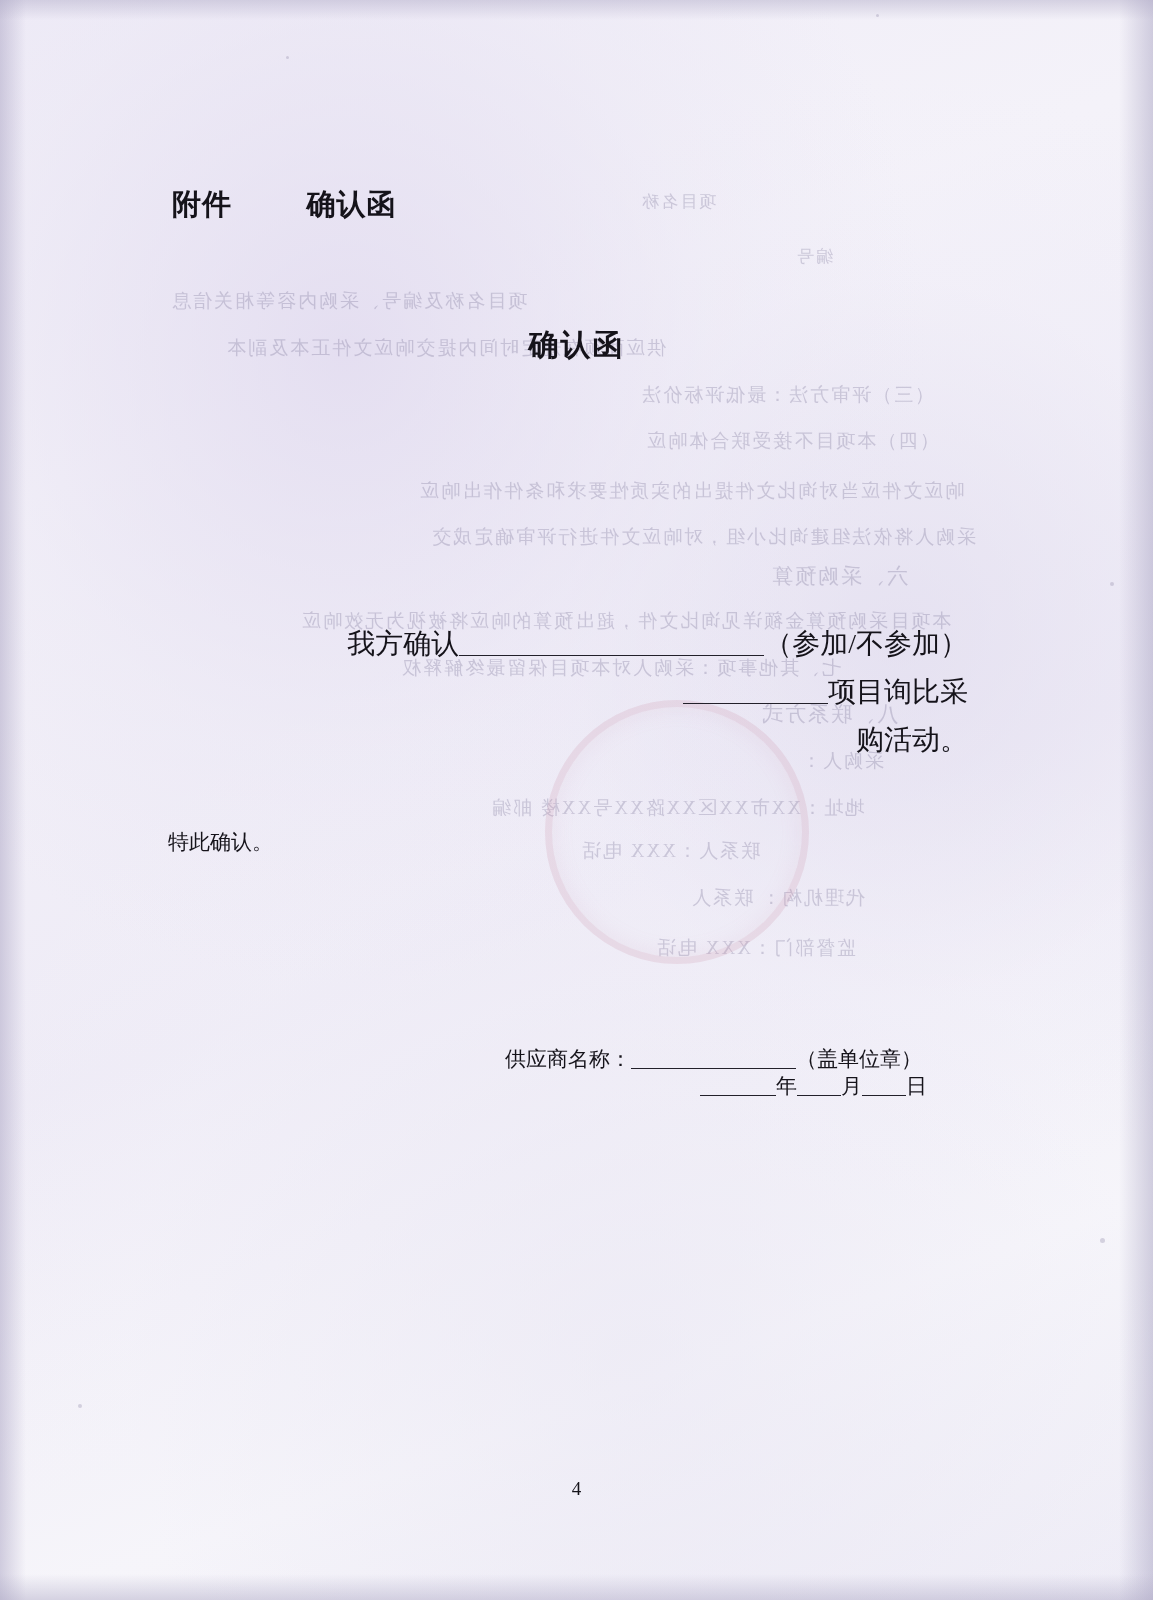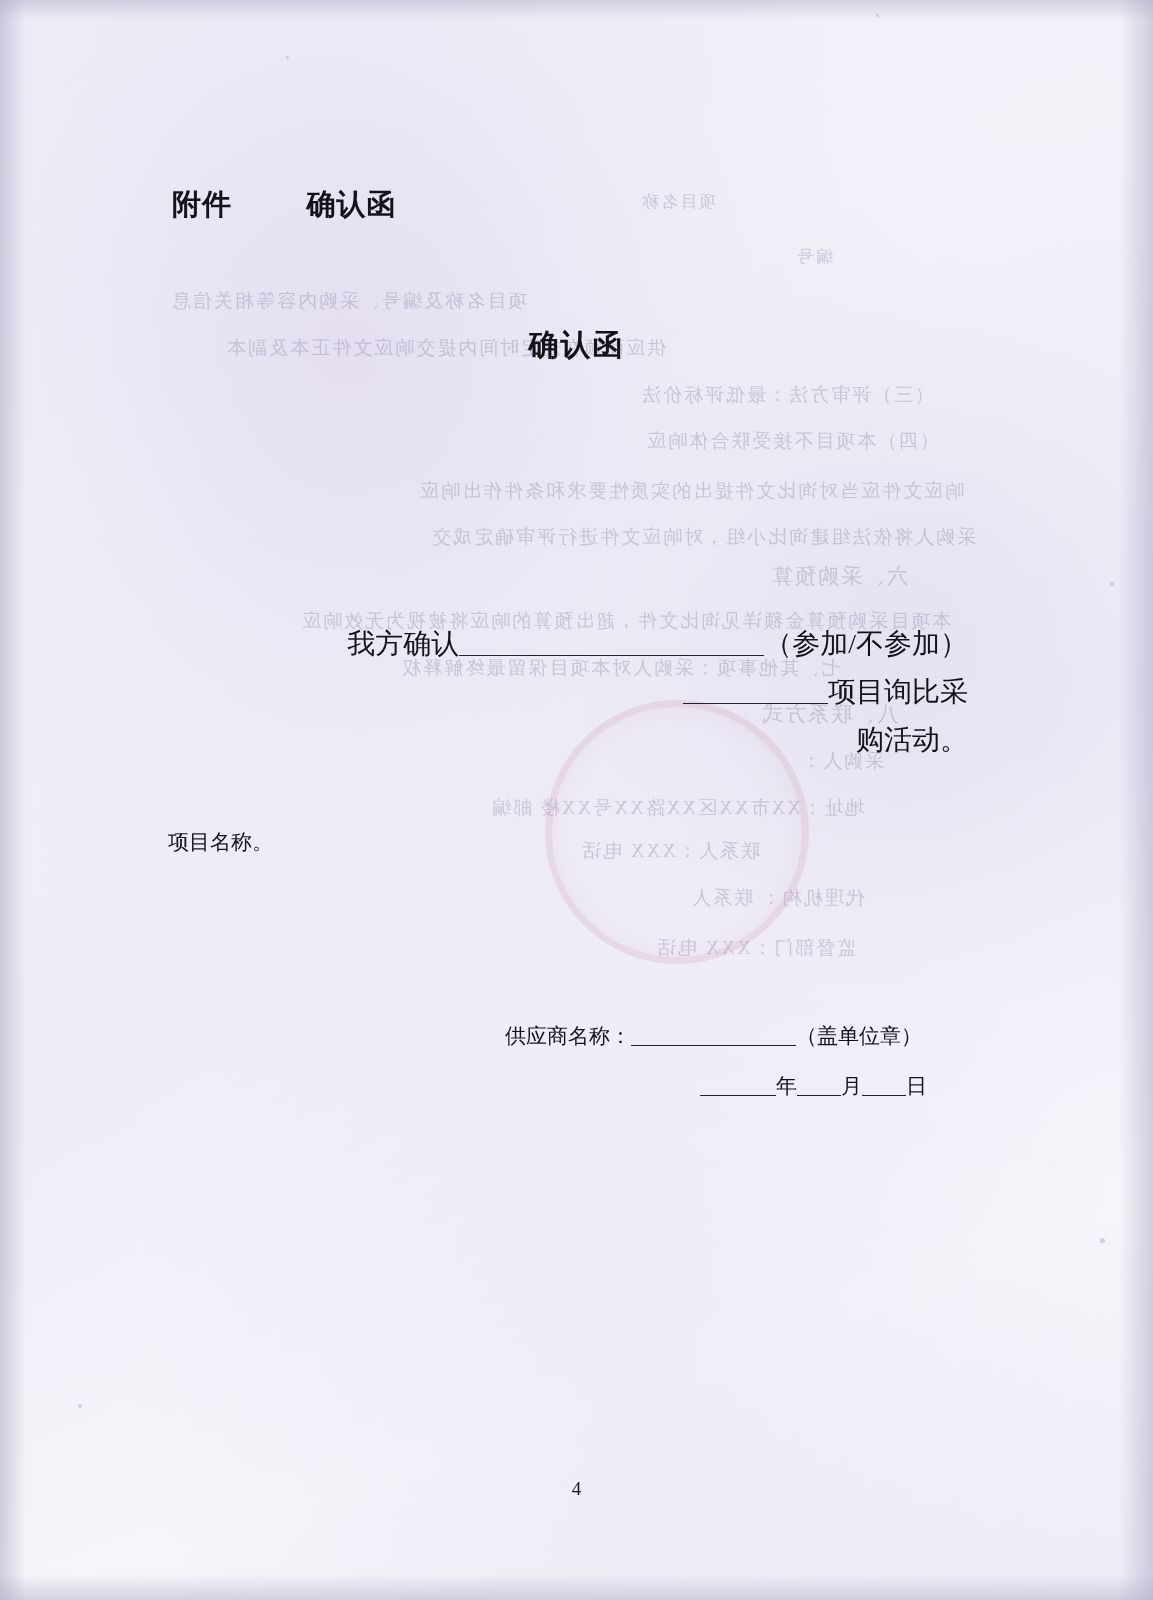--- a/index.html
+++ b/index.html
@@ -128,21 +128,21 @@
   }
   .body-p2 {
     position: absolute;
     left: 168px;
     top: 828px;
     font-size: 21px;
   }
   .supplier-line {
     position: absolute;
     left: 505px;
-    top: 1022px;
+    top: 1045px;
     font-size: 21px;
     white-space: nowrap;
   }
   .supplier-line .blank {
     display: inline-block;
     width: 165px;
     border-bottom: 1.6px solid #22202a;
     vertical-align: -3px;
   }
   .date-line {
@@ -226,21 +226,21 @@
 
     <div class="doc-title">确认函</div>
 
 
     <div class="body-p1">
       <span class="indent"></span><span>我方确认</span><span class="blank-long"></span><span>（参加/不参加）</span><span class="blank-mid"></span><span>项目询比采</span>
       <br>
       <span>购活动。</span>
     </div>
 
-    <div class="body-p2">项目名称。</div>
+    <div class="body-p2">特此确认。</div>
 
     <div class="supplier-line">
       <span>供应商名称：</span><span class="blank"></span><span>（盖单位章）</span>
     </div>
 
     <div class="date-line">
       <span class="blank-y"></span><span>年</span><span class="blank-s"></span><span>月</span><span class="blank-s"></span><span>日</span>
     </div>
 
     <div class="page-number">4</div>

